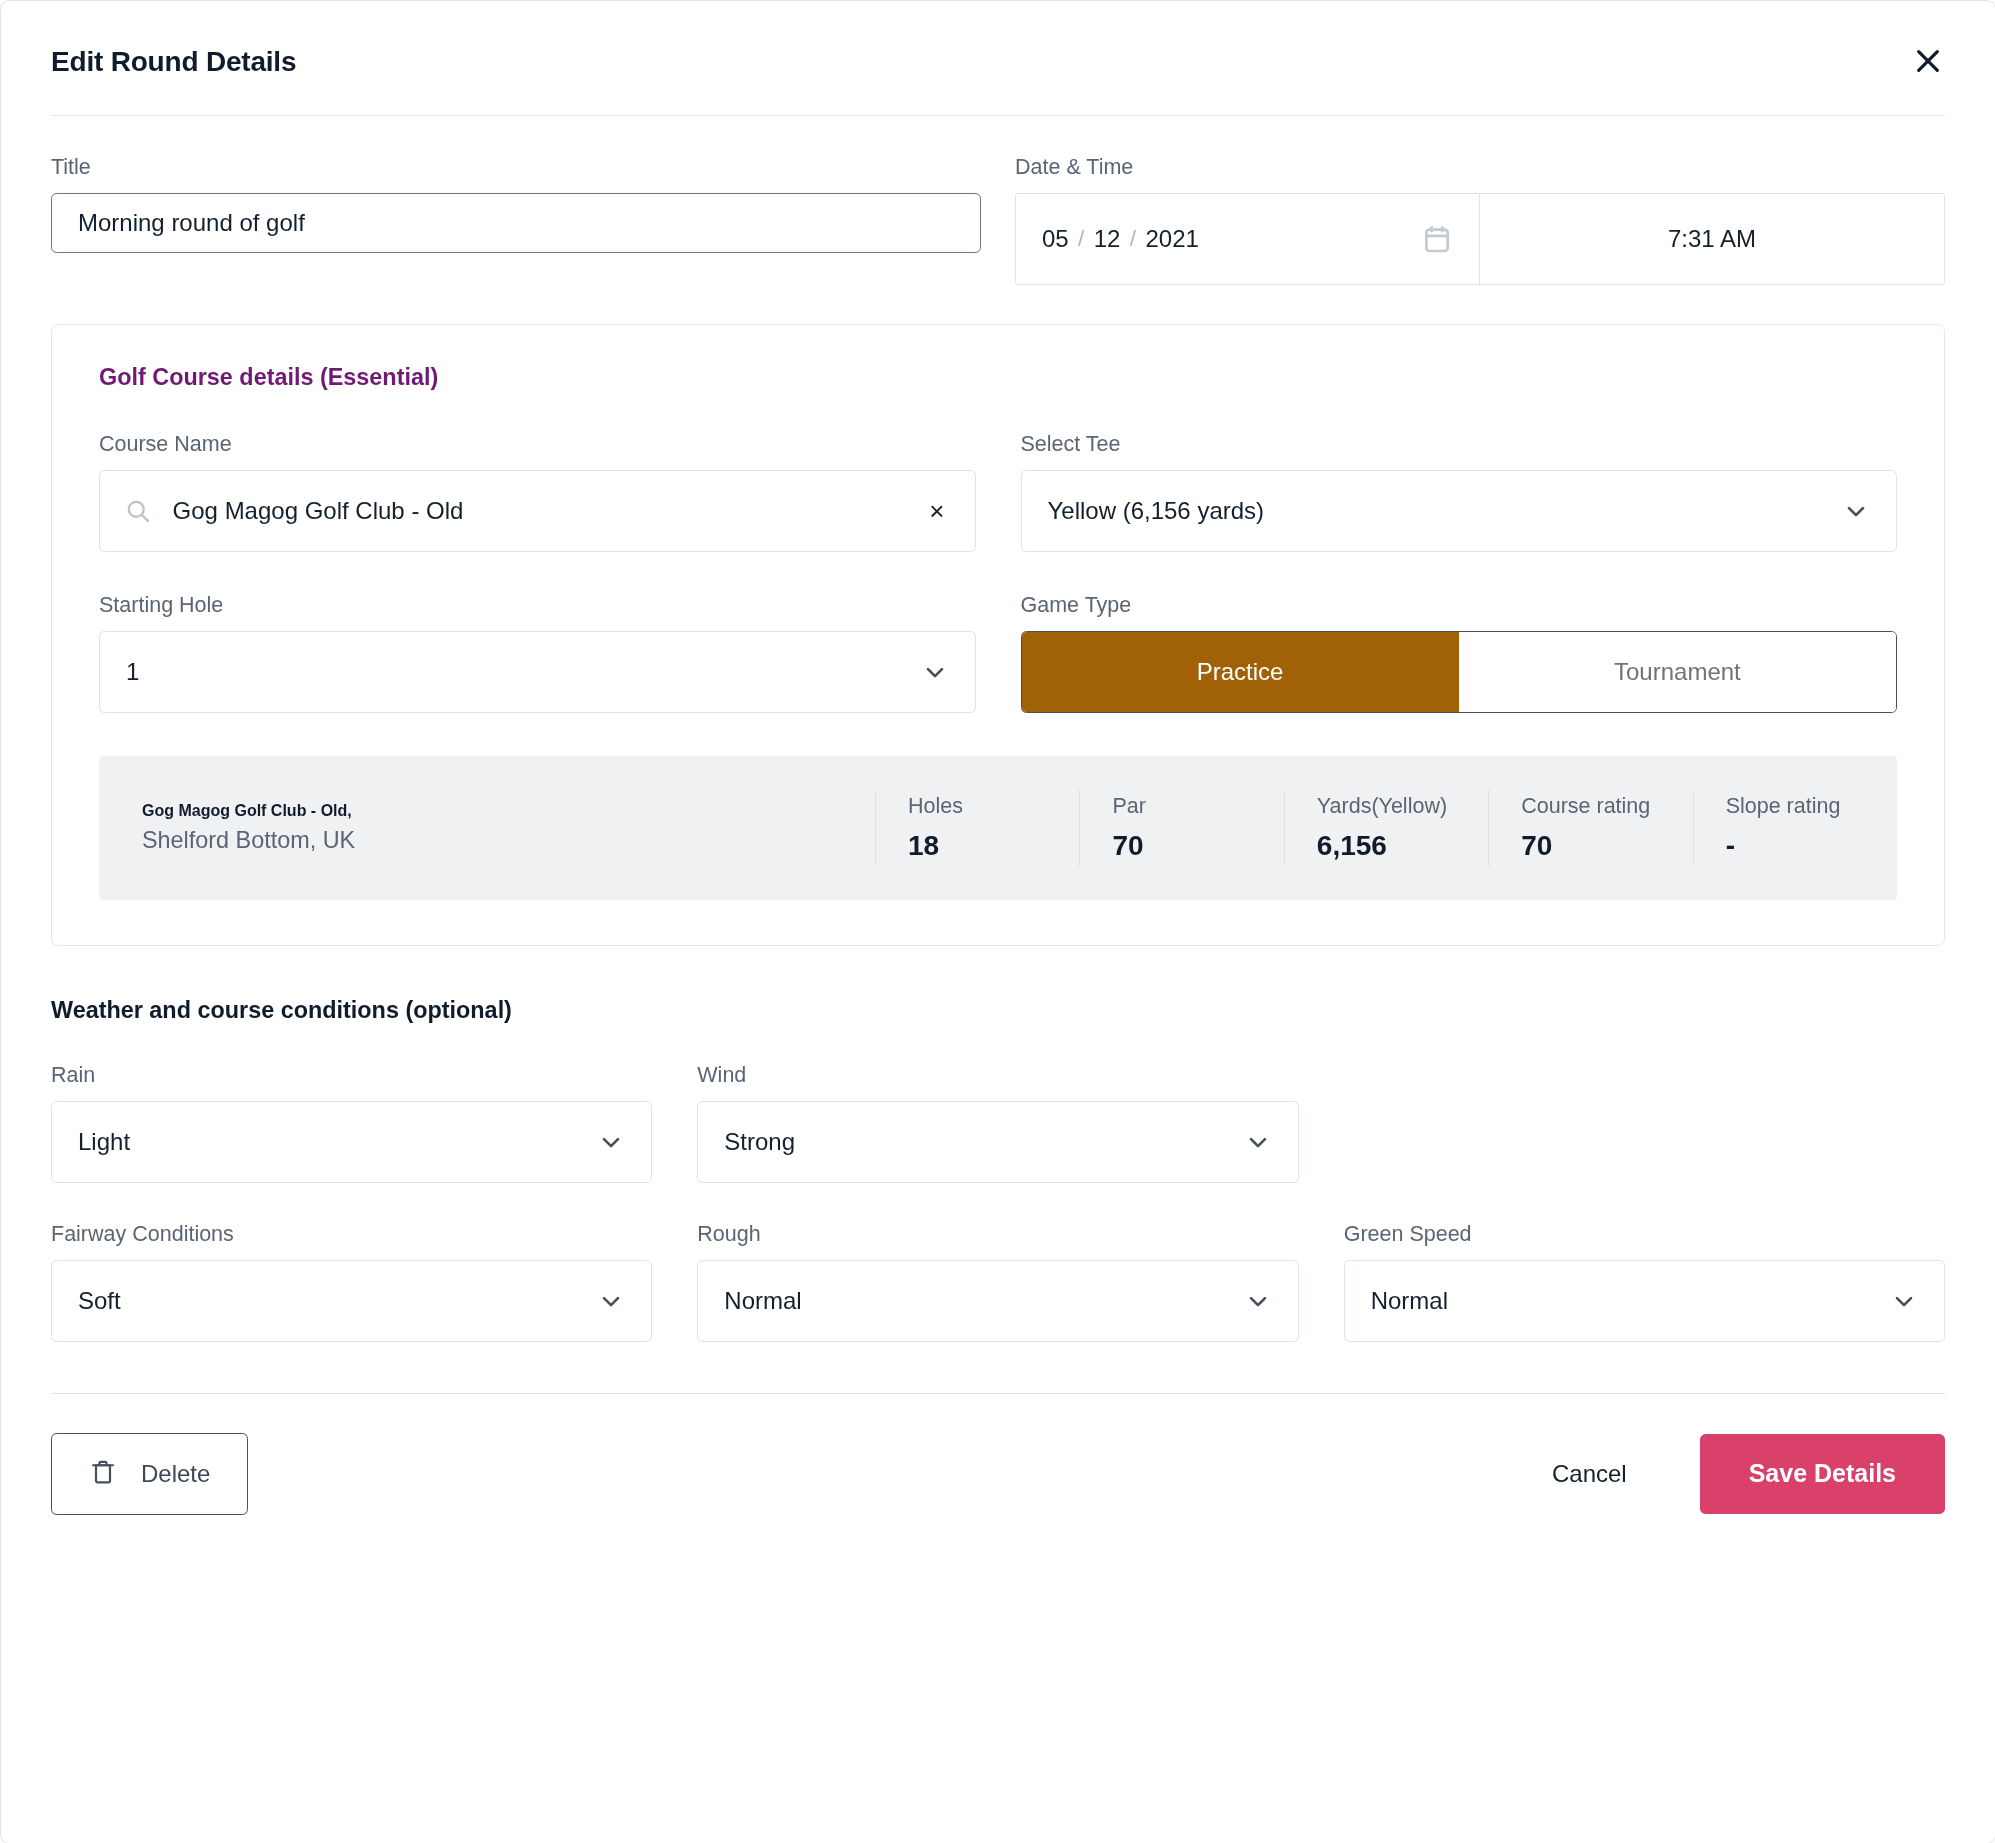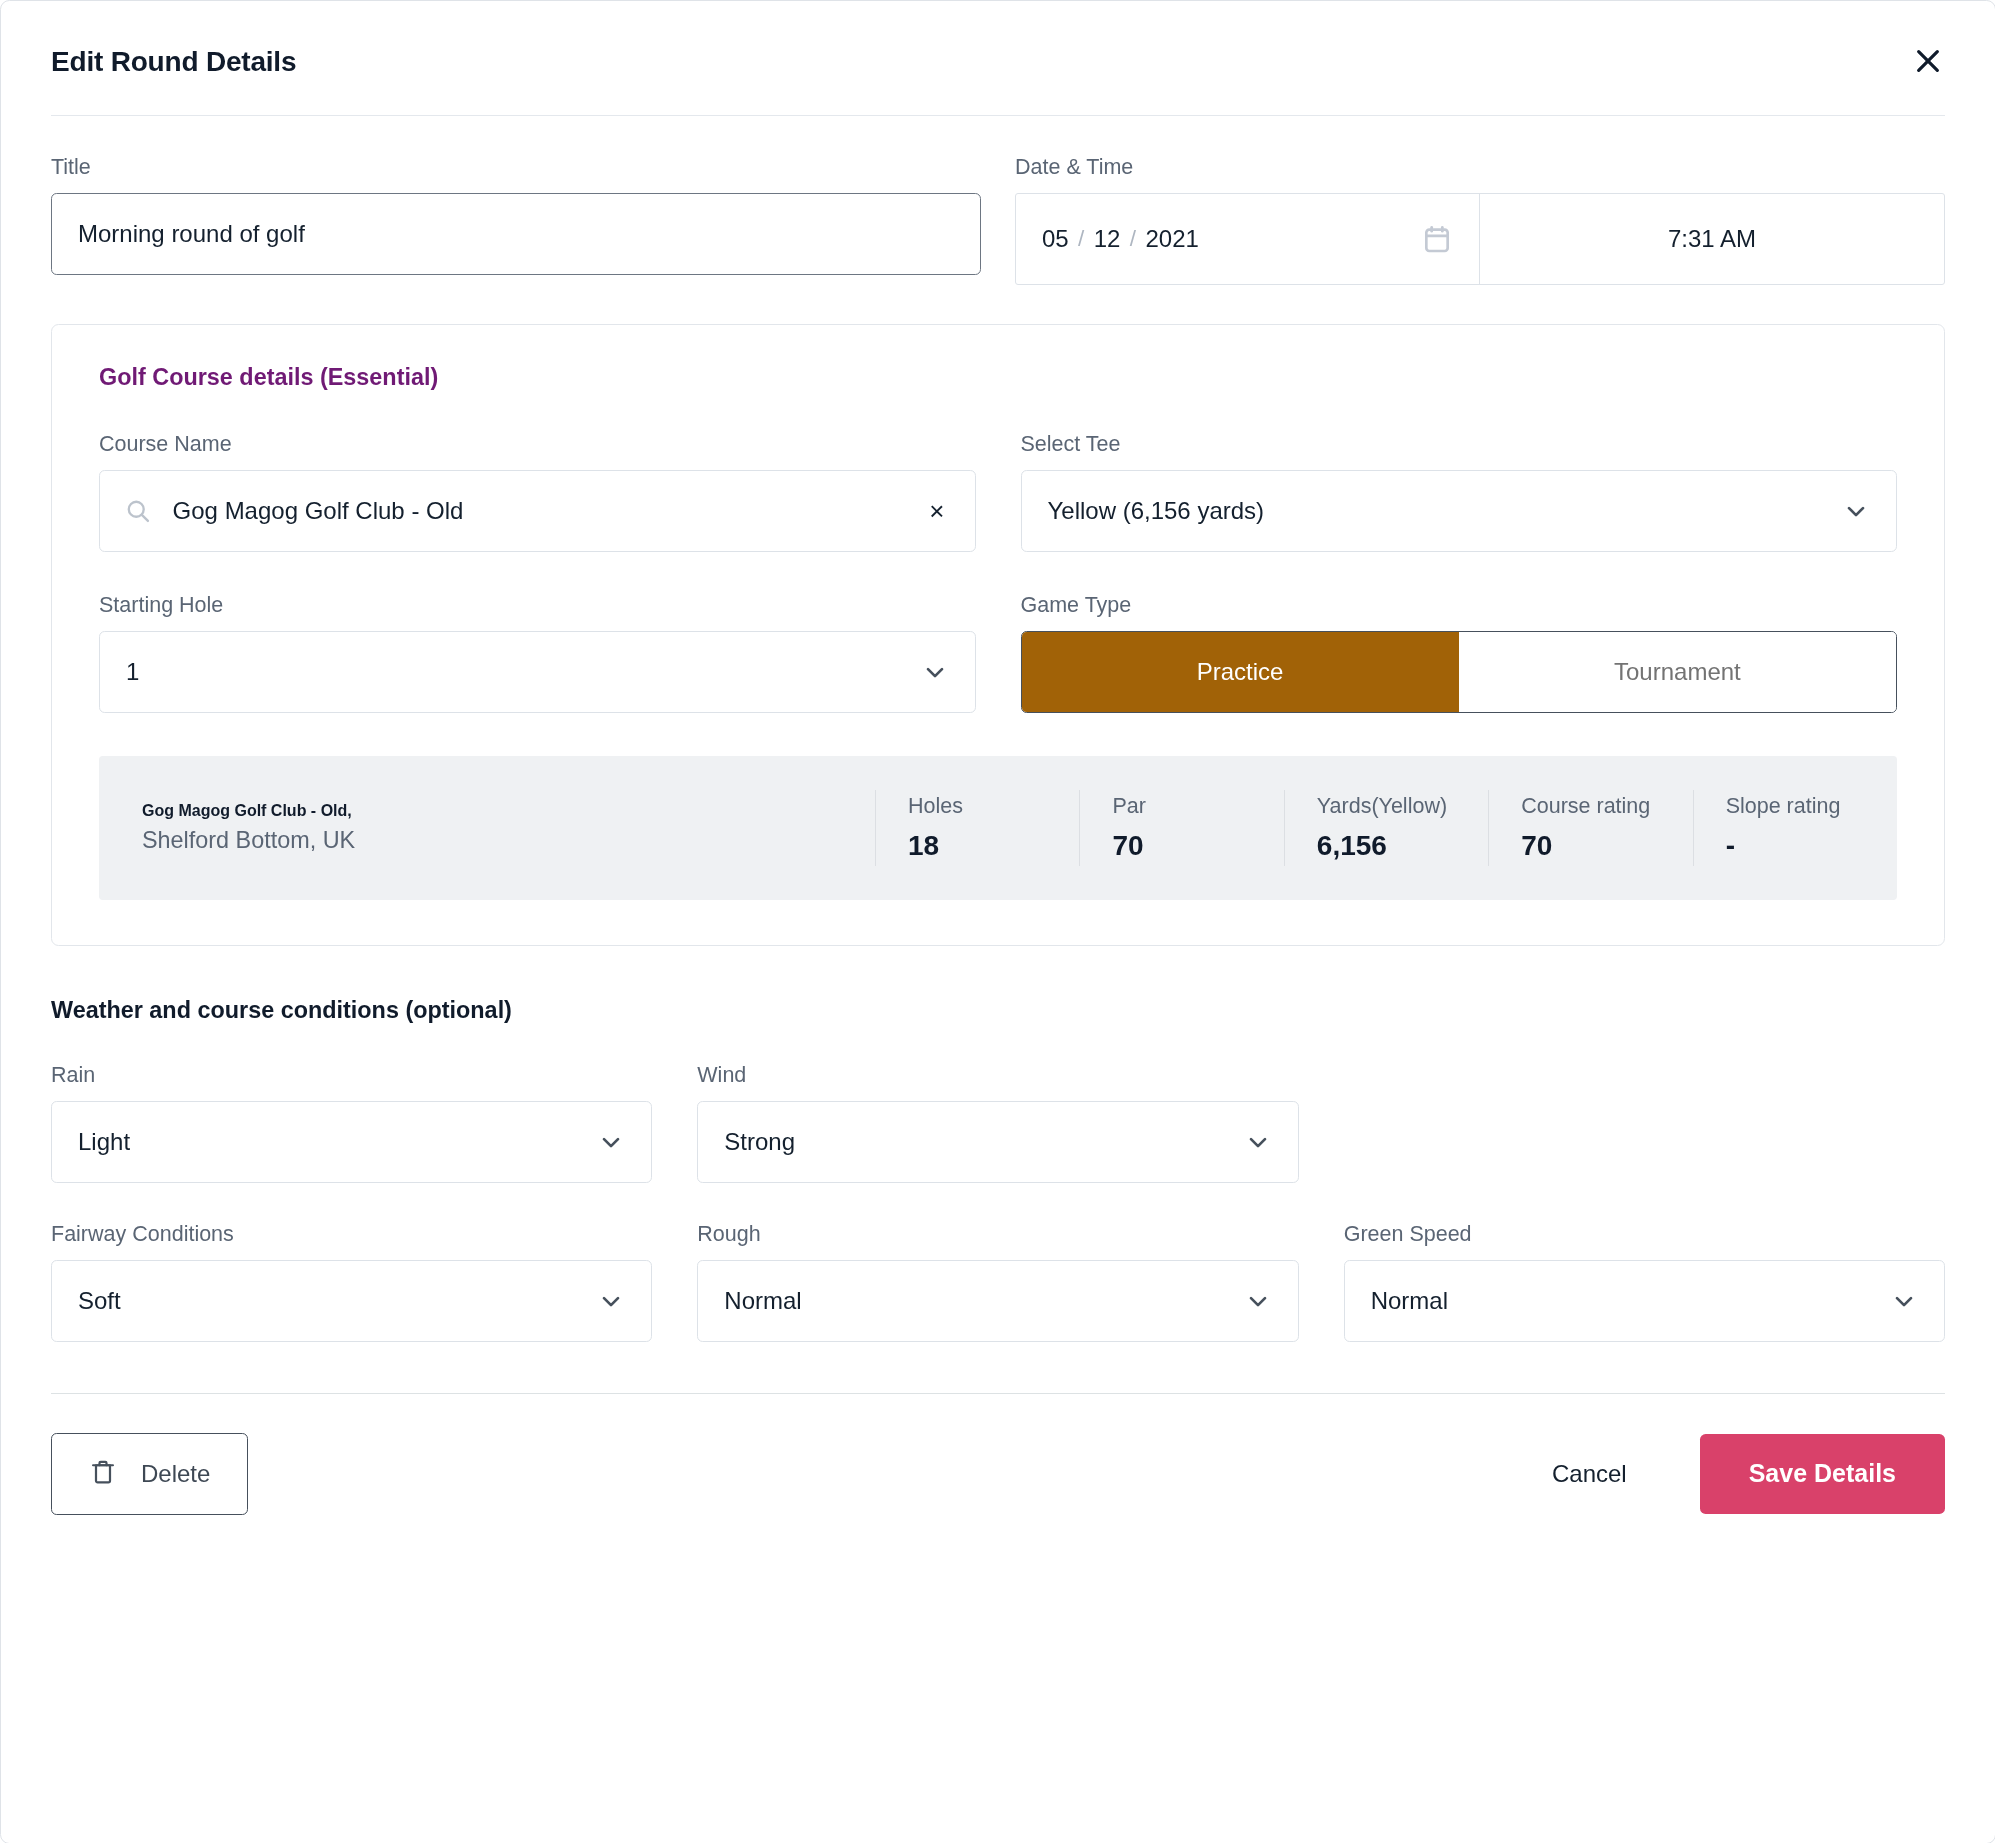--- a/index.html
+++ b/index.html
@@ -56,21 +56,21 @@
   .field-label {
     font-size: 21.5px;
     color: #5a6574;
     margin-bottom: 13px;
     display: block;
     font-weight: normal;
   }
 
   .text-input {
     width: 100%;
-    height: 82px;
+    height: 60px;
     border: 1.9px solid #6d7682;
     border-radius: 5.6px;
     background: #fff;
     font-family: "Liberation Sans", sans-serif;
     font-size: 24px;
     color: #14202e;
     padding: 0 26px;
     outline: none;
   }
 

